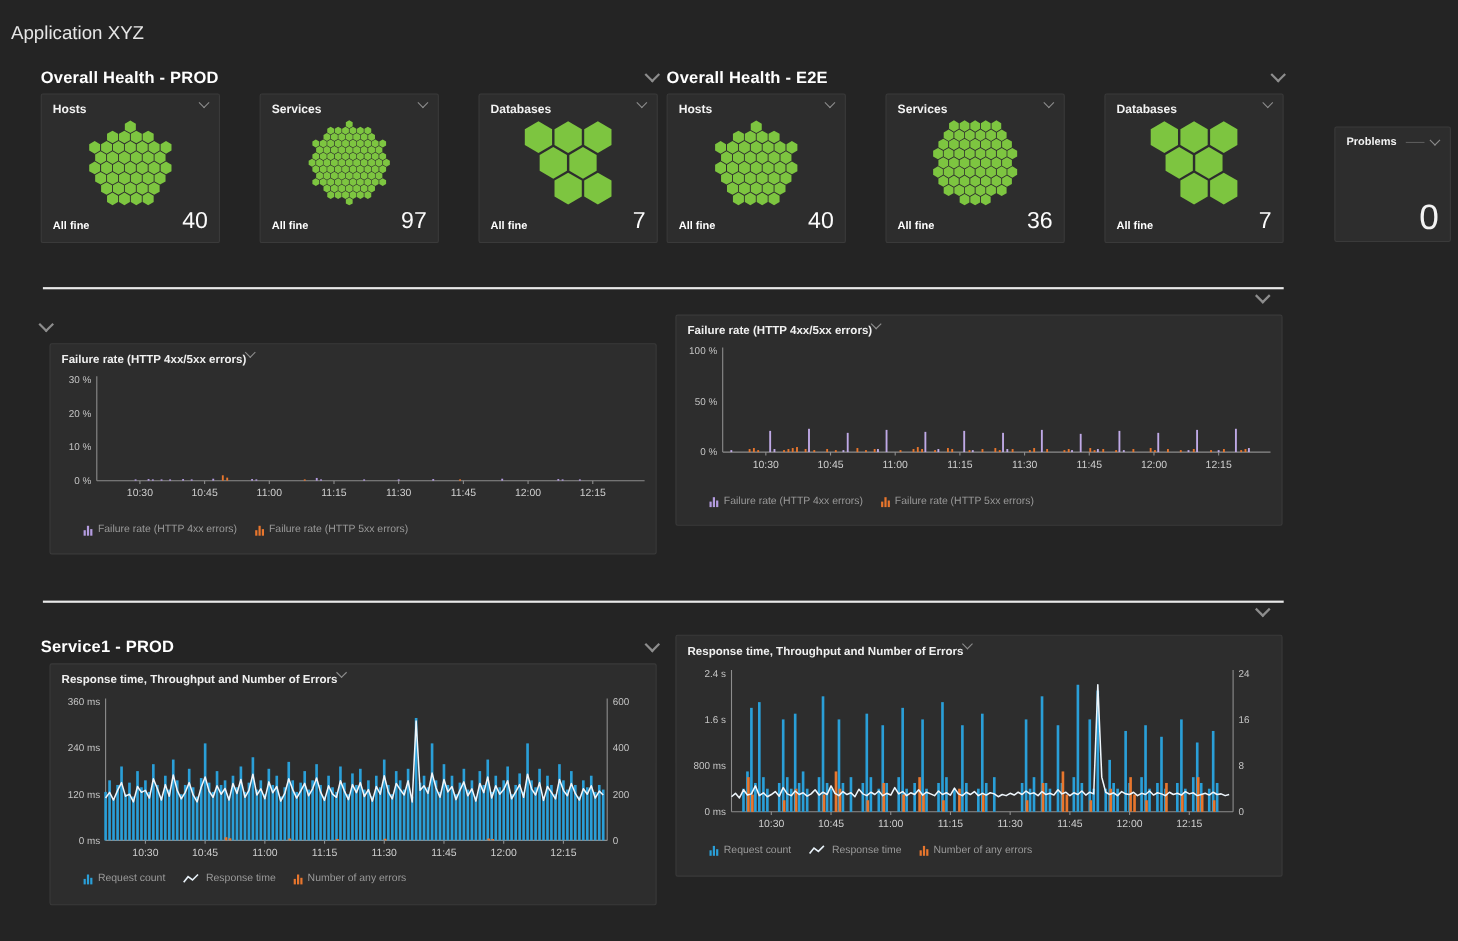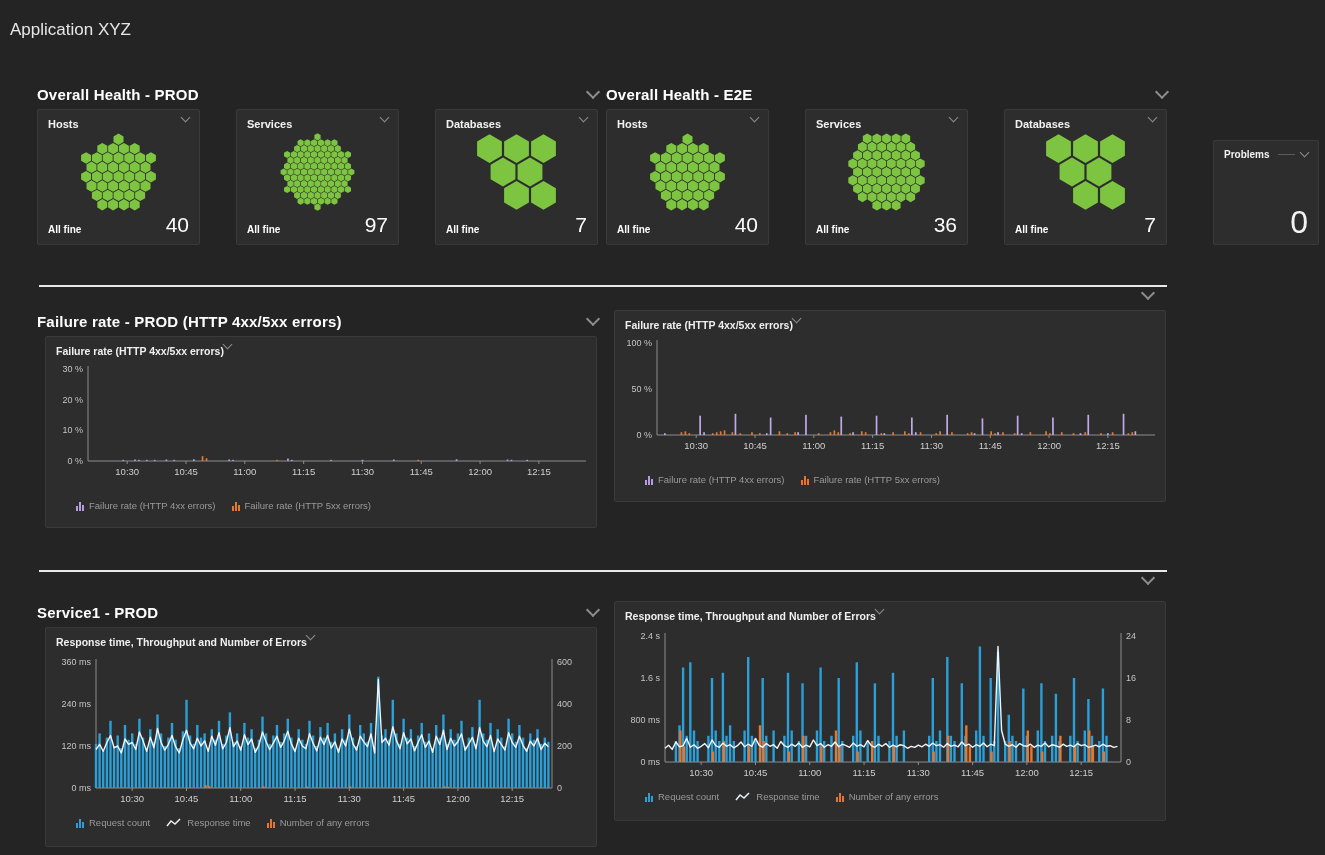--- a/index.html
+++ b/index.html
@@ -1,19 +1,19 @@
 <!DOCTYPE html>
 <html><head>
 <meta charset="utf-8">
 <style>
   html,body{margin:0;padding:0;background:#242424;width:1325px;height:855px;overflow:hidden;
     font-family:"Liberation Sans",sans-serif;-webkit-font-smoothing:antialiased;}
   .page-title{color:#e6e6e6;font-size:17px;padding:9px 0 0 10px;font-weight:normal;}
   .content{padding-left:37px;}
-  .row1{margin-top:43px;display:flex;align-items:flex-end;}
+  .row1{margin-top:19px;display:flex;align-items:center;}
   .health-group{width:561px;margin-right:8px;}
   .group-head,.sec-head{display:flex;justify-content:space-between;align-items:center;height:22px;margin-bottom:4px;}
   .sec-title{font-size:15px;font-weight:bold;color:#ffffff;margin:0;letter-spacing:.2px;}
   .chev{display:inline-block;width:8px;height:8px;border-right:2px solid #8d8d8d;border-bottom:2px solid #8d8d8d;
     transform:rotate(45deg);margin-top:-4px;flex:none;}
   .chev.sm{width:6px;height:6px;border-width:1.5px;}
   .tiles-row{display:flex;gap:36px;}
   .tile{background:#2d2d2d;border:1px solid #3a3a3a;border-radius:2px;box-sizing:border-box;}
   .hex-tile{width:163px;height:136px;padding:8px 10px 9px;display:flex;flex-direction:column;}
   .tile-head{display:flex;justify-content:space-between;align-items:flex-start;}
@@ -408,21 +408,20 @@
   <div class="divider-row first">
     <div class="divider"></div>
     <div class="divider-chev">
         <span class="chev"></span>
       </div>
   </div>
 
   <div class="charts-row">
     <div class="chart-section">
       <div class="sec-head">
-        <h2 class="sec-title">Failure rate - PROD (HTTP 4xx/5xx errors)</h2>
         <span class="chev"></span>
       </div>
       <div class="tile chart-tile failure">
         <div class="ct-head">
           <span class="ct-title">Failure rate (HTTP 4xx/5xx errors)</span>
           <span class="chev sm"></span>
         </div>
         <svg class="chart" viewBox="0 0 536 138" width="536" height="138">
             <line x1="34" y1="7" x2="34" y2="102" stroke="#8d8d8d" stroke-width="1"></line>
             <line x1="34" y1="102" x2="532" y2="102" stroke="#8d8d8d" stroke-width="1"></line>

